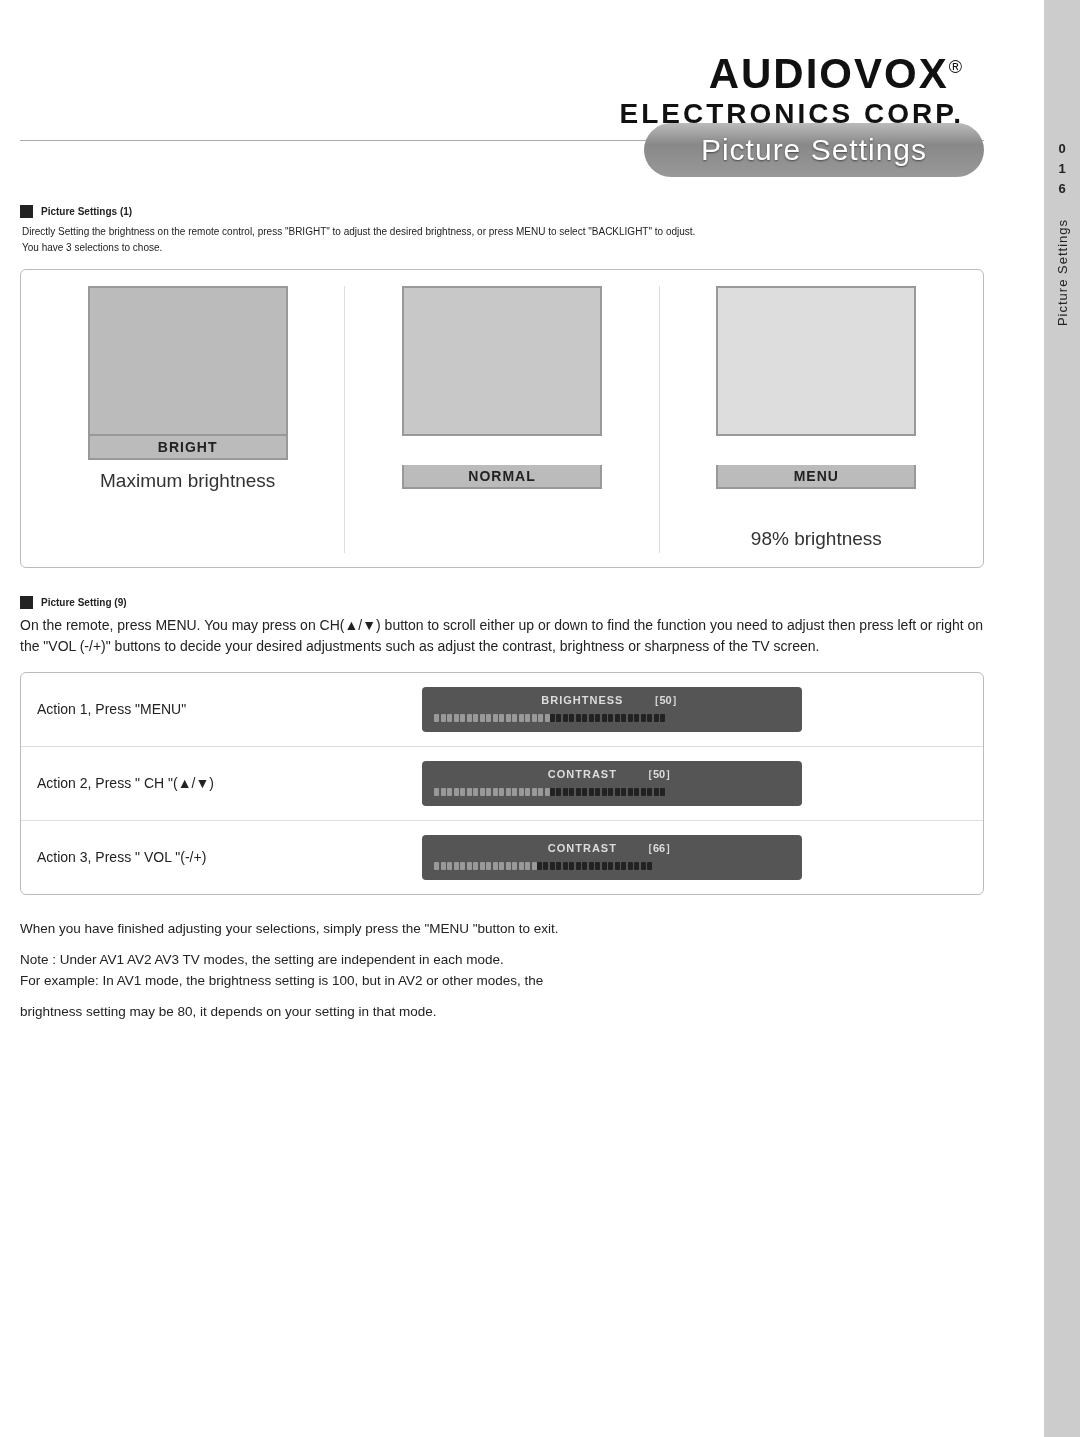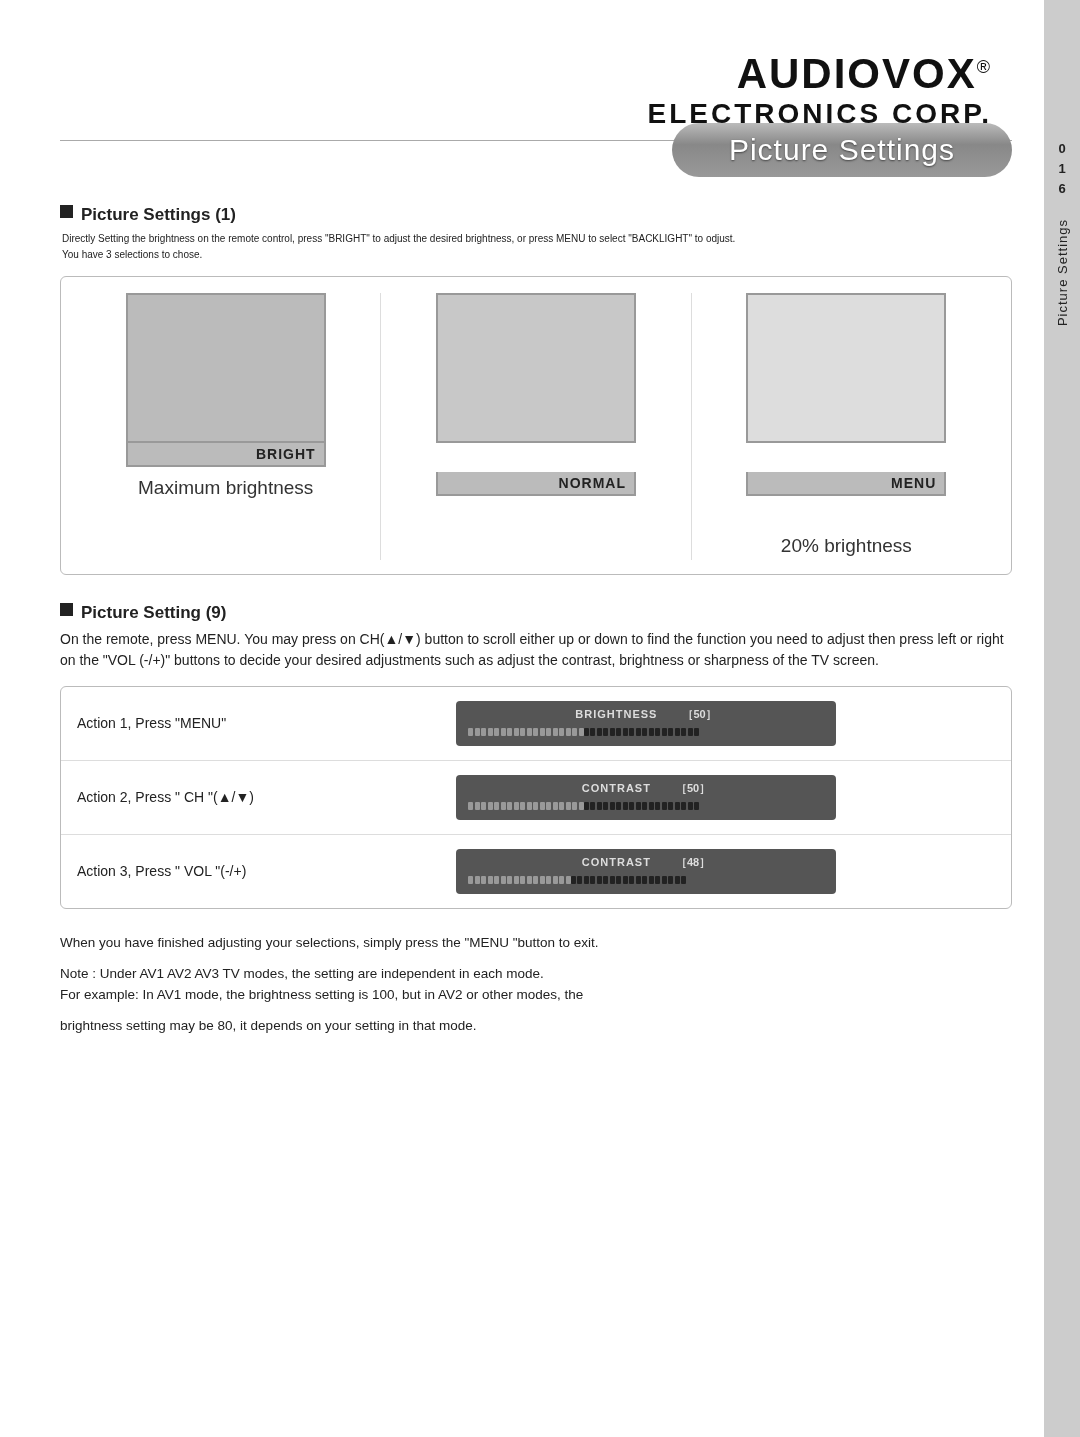--- a/index.html
+++ b/index.html
@@ -42,22 +42,22 @@
       writing-mode: vertical-rl;
       transform: rotate(180deg);
       font-size: 13px;
       color: #222;
       margin-top: 8px;
       letter-spacing: 1px;
     }
 
     
     .main {
-      margin-right: 28px;
-      padding: 30px 40px 40px 60px;
+      margin-right: 56px;
+      padding: 30px 40px 40px 20px;
     }
 
     
     .logo-area {
       text-align: right;
       padding-right: 20px;
       padding-top: 20px;
       margin-bottom: 10px;
     }
     .logo-line1 {
@@ -104,25 +104,25 @@
     .page-title-text {
       font-size: 30px;
       color: #fff;
       font-weight: normal;
       letter-spacing: 1px;
       text-shadow: 0 1px 2px #444;
     }
 
     
     .section-heading {
-      font-size: 17px;
+      font-size: 10px;
       font-weight: bold;
       margin-bottom: 6px;
       display: flex;
-      align-items: flex-start;
+      align-items: center;
       gap: 4px;
     }
     .section-heading-square {
       display: inline-block;
       width: 13px;
       height: 13px;
       background: #222;
       margin-right: 4px;
       flex-shrink: 0;
     }
@@ -168,21 +168,21 @@
     .mode-screen-bright { background: #bbb; }
     .mode-screen-normal { background: #c8c8c8; }
     .mode-screen-dark { background: #ddd; }
 
     .mode-label-bar {
       width: 100%;
       max-width: 200px;
       background: #bbb;
       border: 2px solid #999;
       border-top: none;
-      text-align: right;
+      text-align: center;
       padding: 3px 8px;
       font-size: 14px;
       font-weight: bold;
       color: #222;
       letter-spacing: 1px;
     }
     .mode-desc {
       font-size: 19px;
       margin-top: 8px;
       text-align: center;
@@ -333,21 +333,21 @@
       </div>
 
       <div class="brightness-mode">
         <div class="mode-screen mode-screen-normal"></div>
         <div class="mode-label-bar">NORMAL</div>
       </div>
 
       <div class="brightness-mode">
         <div class="mode-screen mode-screen-dark"></div>
         <div class="mode-label-bar">MENU</div>
-        <div class="mode-desc">20% brightness</div>
+        <div class="mode-desc">98% brightness</div>
       </div>
 
     </div>
   </div>
 
   <div class="section-heading">
     <span class="section-heading-square"></span>
     <span>Picture Setting (9)</span>
   </div>
   <div class="section2-body-text">
@@ -463,21 +463,21 @@
         </div>
       </div>
     </div>
 
     <div class="action-row">
       <div class="action-label">Action 3, Press " VOL  "(-/+)</div>
       <div class="action-bar-wrap">
         <div class="osd-container">
           <div class="osd-title-row">
             <span class="osd-label">CONTRAST</span>
-            <span class="osd-value">［48］</span>
+            <span class="osd-value">［66］</span>
           </div>
           <div class="osd-bar-track">
             <div class="osd-dots" id="osd3-inactive">
                 <div class="osd-dot osd-dot-inactive"></div>
                 <div class="osd-dot osd-dot-inactive"></div>
                 <div class="osd-dot osd-dot-inactive"></div>
                 <div class="osd-dot osd-dot-inactive"></div>
                 <div class="osd-dot osd-dot-inactive"></div>
                 <div class="osd-dot osd-dot-inactive"></div>
                 <div class="osd-dot osd-dot-inactive"></div>

